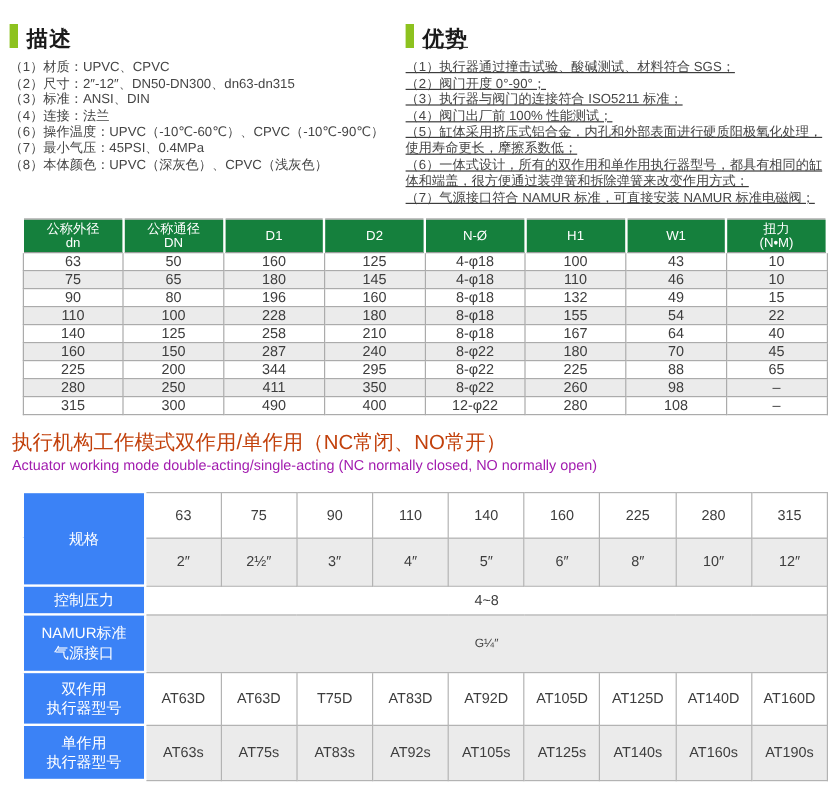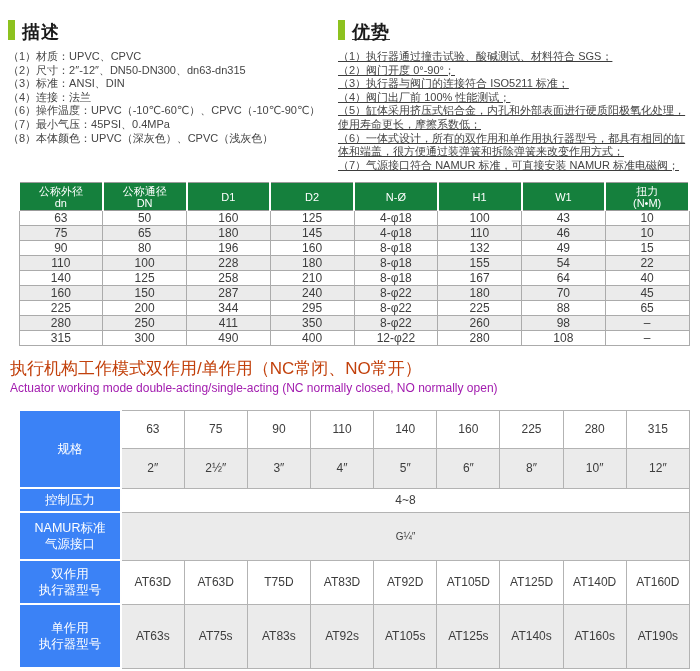--- a/index.html
+++ b/index.html
@@ -37,21 +37,21 @@
   .t2 td { border:1px solid #b3b3b3; text-align:center; font-size:12px;
     color:#3d3d3d; padding:0; background:#fff; }
   .t2 td.lbl { background:#3b82f6; color:#ffffff; border:2px solid #ffffff;
     white-space:pre-line; font-size:12.5px; line-height:16px; }
   .t2 tr.shade td:not(.lbl) { background:#ebebeb; }
   .t2 tr.r1 { height:38px; }
   .t2 tr.r2 { height:40px; }
   .t2 tr.r3 { height:24px; }
   .t2 tr.r4 { height:48px; }
   .t2 tr.r5 { height:44px; }
-  .t2 tr.r6 { height:64px; }
+  .t2 tr.r6 { height:46px; }
   .t2 td.big { font-size:10px; }
 </style>
 </head>
 <body>
 
 <div class="cols">
   <div class="col-left">
     <div class="sec-h">
       <span class="bar"></span>
       <span class="sec-title">描述</span>

